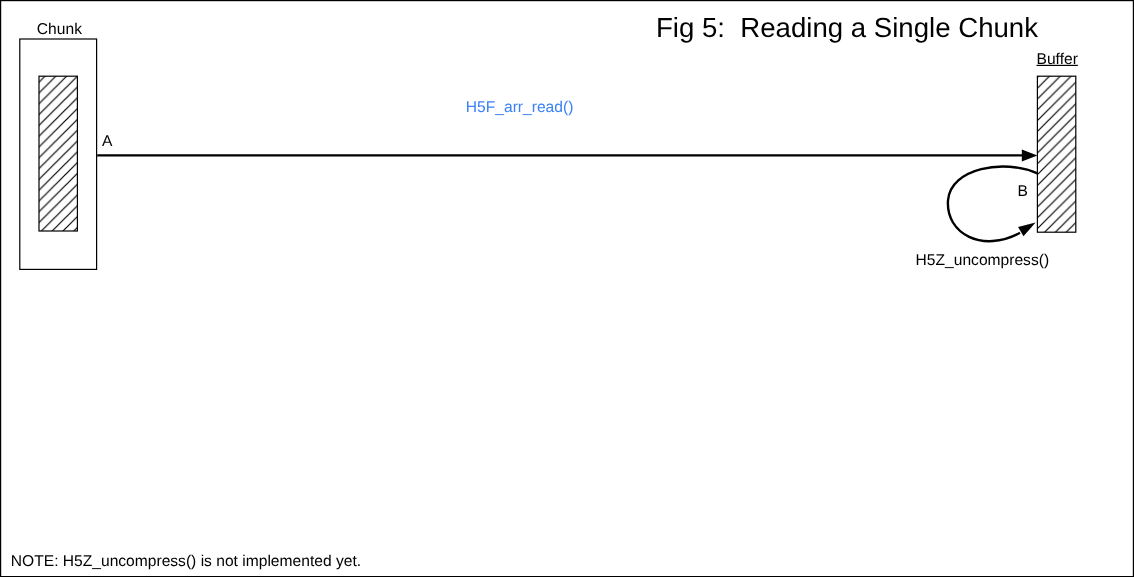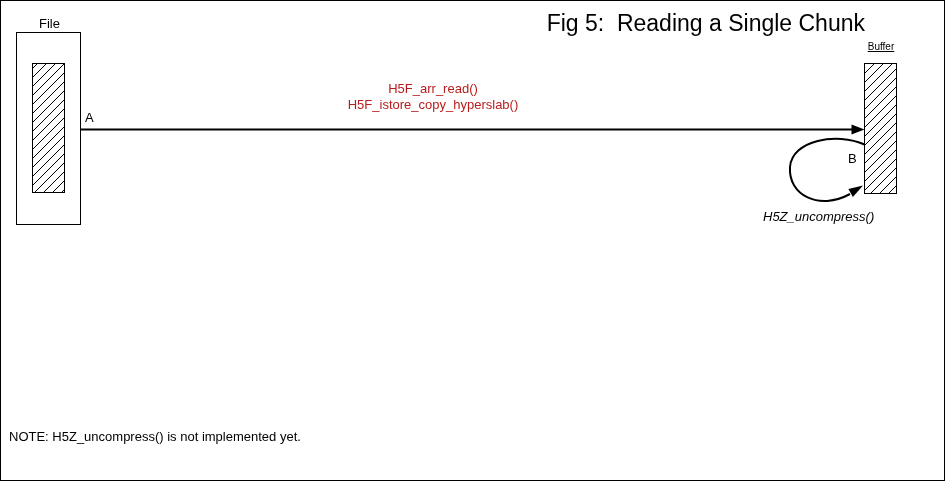--- a/index.html
+++ b/index.html
@@ -39,21 +39,21 @@
     top: 15px;
     width: 65px;
     text-align: center;
     font-size: 13px;
   }
   .buffer-label {
     left: 848px;
     top: 40px;
     width: 64px;
     text-align: center;
-    font-size: 10px;
+    font-size: 13px;
     text-decoration: underline;
   }
   .marker-a {
     left: 84px;
     top: 109px;
     font-size: 13px;
   }
   .marker-b {
     left: 847px;
     top: 150px;
@@ -63,31 +63,30 @@
     position: absolute;
     left: 332px;
     top: 80px;
     width: 200px;
     text-align: center;
   }
   .call-stack .line {
     height: 16px;
     line-height: 16px;
     font-size: 13px;
-    color: #b91c1c;
+    color: #3b82f6;
   }
   .uncompress-label {
     left: 762px;
     top: 208px;
     font-size: 13px;
-    font-style: italic;
   }
   .note {
     left: 8px;
-    top: 428px;
+    top: 459px;
     font-size: 13px;
   }
 </style>
 </head>
 <body>
 
 <div class="page">
 
   <svg class="layer" width="943" height="479" viewBox="0 0 943 479">
     <defs>
@@ -104,28 +103,27 @@
 
     <line x1="80" y1="128.5" x2="852" y2="128.5" stroke="#000000" stroke-width="2"></line>
     <polygon points="863.5,128.5 850.5,123.5 850.5,133.5" fill="#000000"></polygon>
 
     <path d="M 863.5 143.5 C 836 131, 791 139, 789 166 C 787 194, 818 210, 849 193" fill="none" stroke="#000000" stroke-width="2"></path>
     <polygon points="862,184.5 851.9,195.9 847.4,188.1" fill="#000000"></polygon>
   </svg>
 
   <div class="txt title">Fig 5:  Reading a Single Chunk</div>
 
-  <div class="txt file-label">File</div>
+  <div class="txt file-label">Chunk</div>
   <div class="txt buffer-label">Buffer</div>
 
   <div class="txt marker-a">A</div>
   <div class="txt marker-b">B</div>
 
   <div class="call-stack">
     <div class="line">H5F_arr_read()</div>
-    <div class="line">H5F_istore_copy_hyperslab()</div>
   </div>
 
   <div class="txt uncompress-label">H5Z_uncompress()</div>
 
   <div class="txt note">NOTE: H5Z_uncompress() is not implemented yet.</div>
 
 </div>
 
 </body></html>

